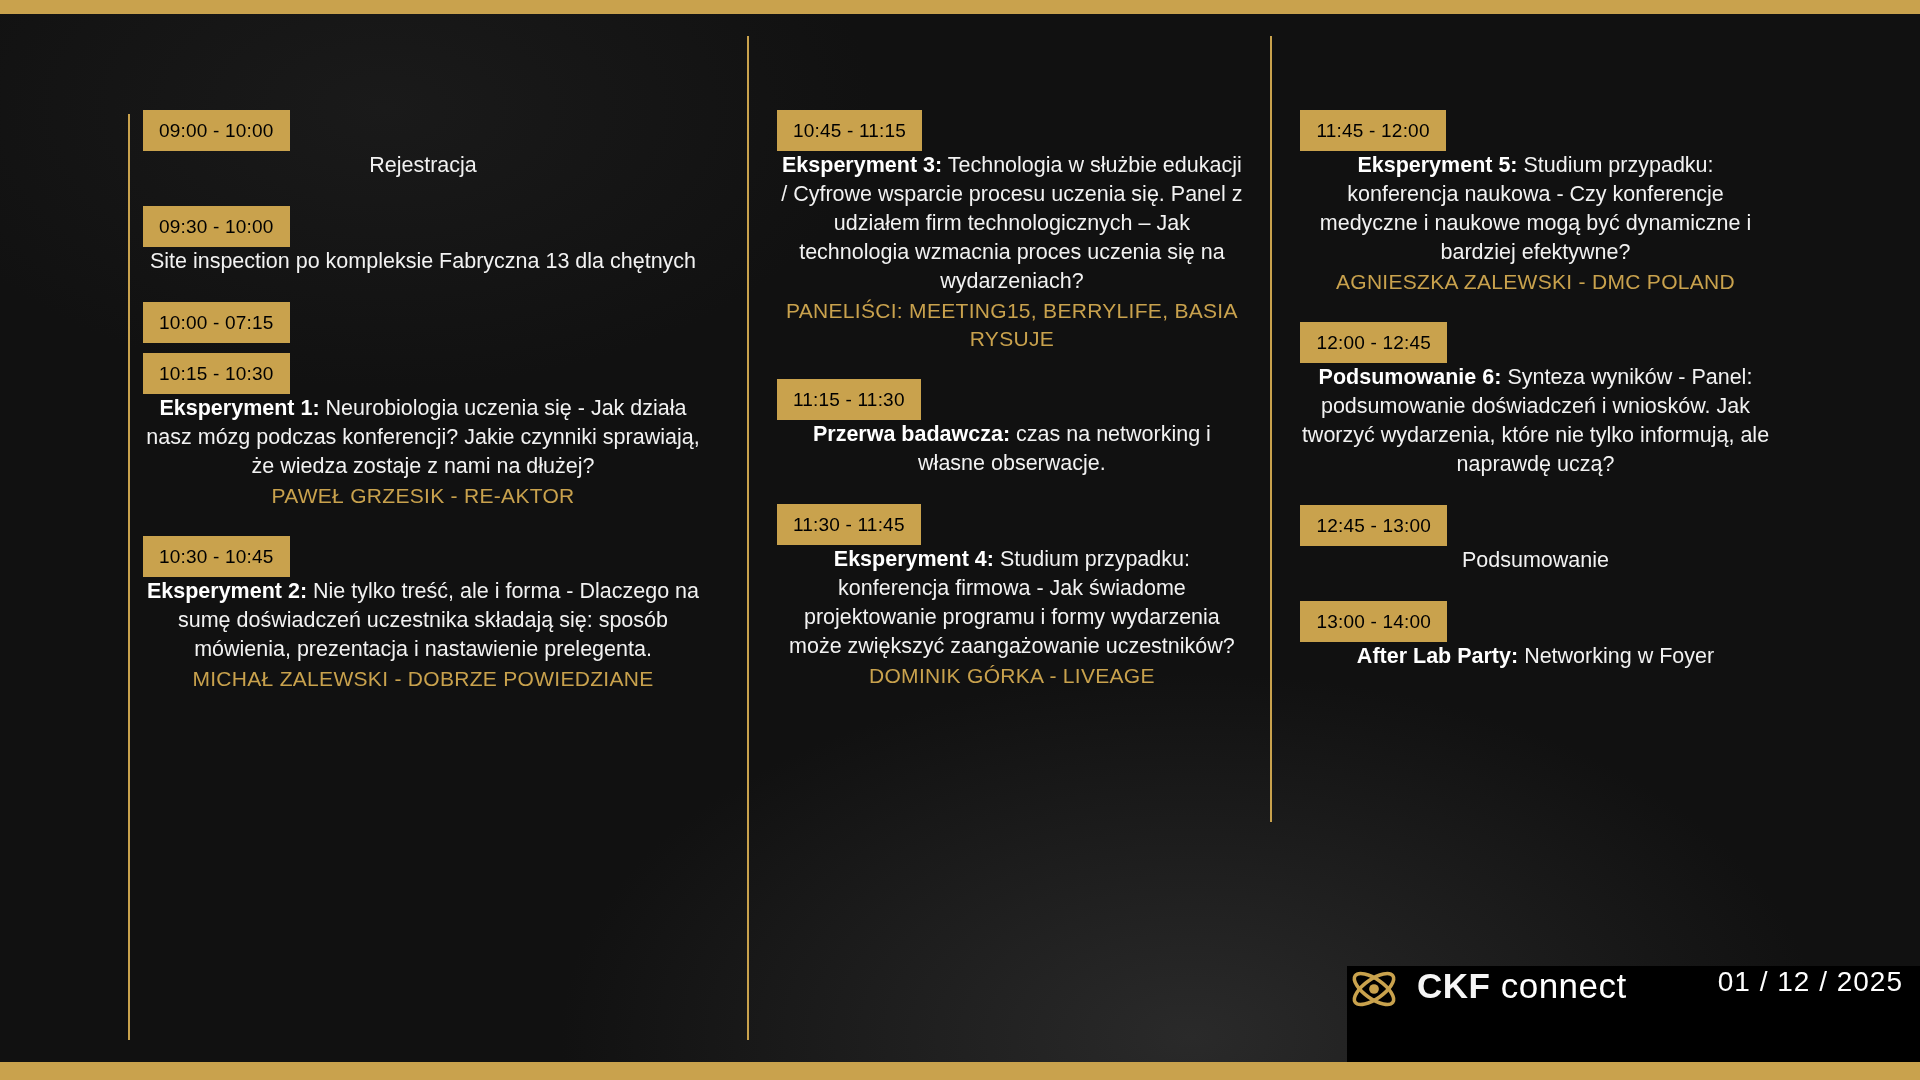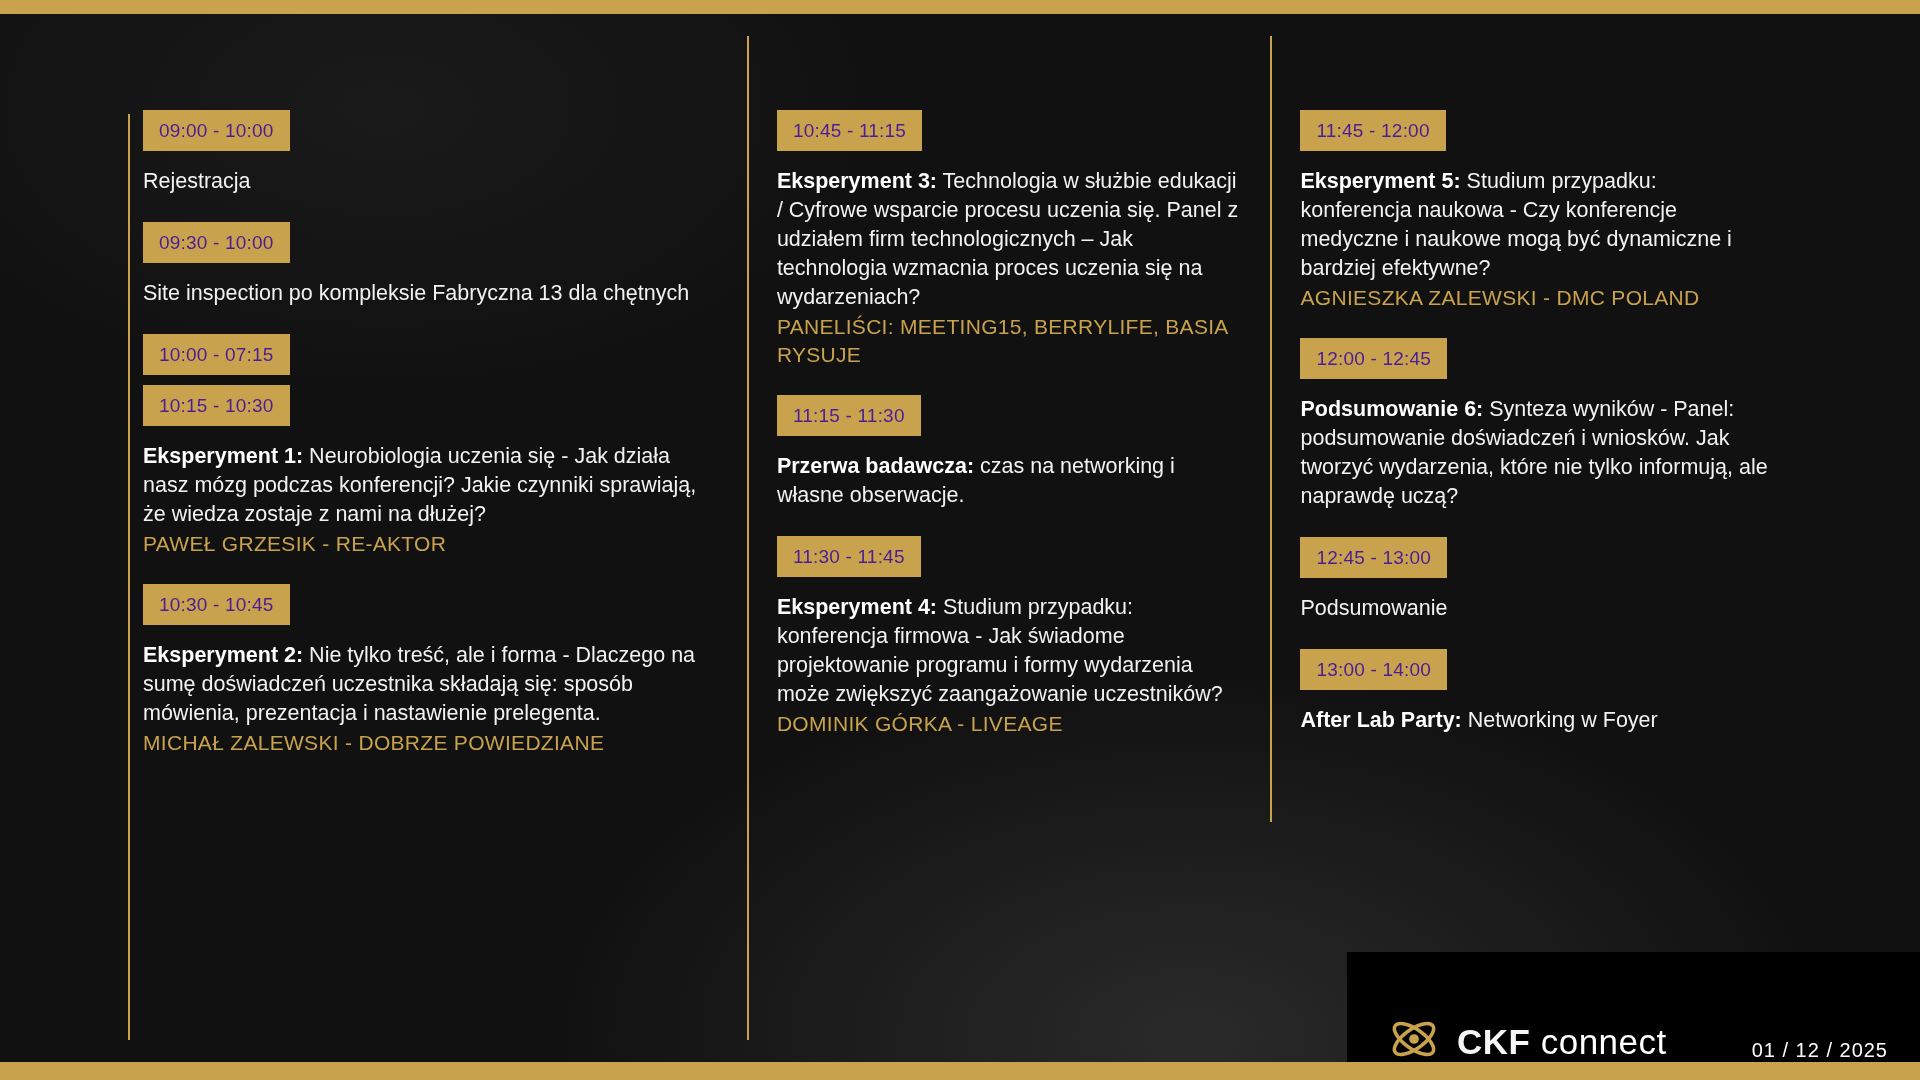--- a/index.html
+++ b/index.html
@@ -67,82 +67,81 @@
   .col-1 .entries { padding-top: 96px; }
   .col-2 .entries { padding-top: 96px; }
   .col-3 .entries { padding-top: 96px; }
 
   .entry {
     margin-bottom: 10px;
   }
   .time-chip {
     display: inline-block;
     background: #c9a24d;
-    color: #4c1d95;
+    color: #000000;
     font-size: 19px;
     line-height: 1;
     padding: 11px 16px 11px 16px;
     letter-spacing: 0.2px;
     font-family: "Liberation Sans", sans-serif;
   }
   .entry-body {
-    margin-top: 16px;
     margin-bottom: 26px;
     font-size: 21.5px;
     line-height: 29px;
     color: #f2f2f2;
     max-width: 560px;
     font-family: "Liberation Sans", sans-serif;
+    text-align: center;
   }
   .col-2 .entry-body, .col-3 .entry-body { max-width: 470px; }
   .entry-title {
     font-weight: bold;
     color: #ffffff;
   }
   .speaker {
     display: block;
     color: #c9a24d;
     font-size: 21px;
     line-height: 28px;
     margin-top: 1px;
     letter-spacing: 0.3px;
   }
 
   .logo-box {
     position: absolute;
     right: 0;
     bottom: 0;
     width: 573px;
-    height: 110px;
+    height: 96px;
     background: #000000;
     display: flex;
-    align-items: flex-end;
-    padding-left: 40px;
+    align-items: flex-start;
     box-sizing: border-box;
   }
   .logo-mark {
     width: 54px;
     height: 46px;
     flex: 0 0 auto;
     margin-right: 16px;
   }
   .logo-text {
     font-size: 35px;
     letter-spacing: 0.5px;
     color: #ffffff;
     font-family: "Liberation Sans", sans-serif;
   }
   .logo-text .bold {
     font-weight: bold;
     color: #f5f5f5;
   }
   .logo-date {
     margin-left: auto;
-    margin-right: 32px;
-    font-size: 20px;
+    margin-right: 17px;
+    font-size: 28px;
     color: #ffffff;
     letter-spacing: 1px;
     font-family: "Liberation Sans", sans-serif;
   }
 </style>
 </head>
 <body>
 
 <div class="page">
 

